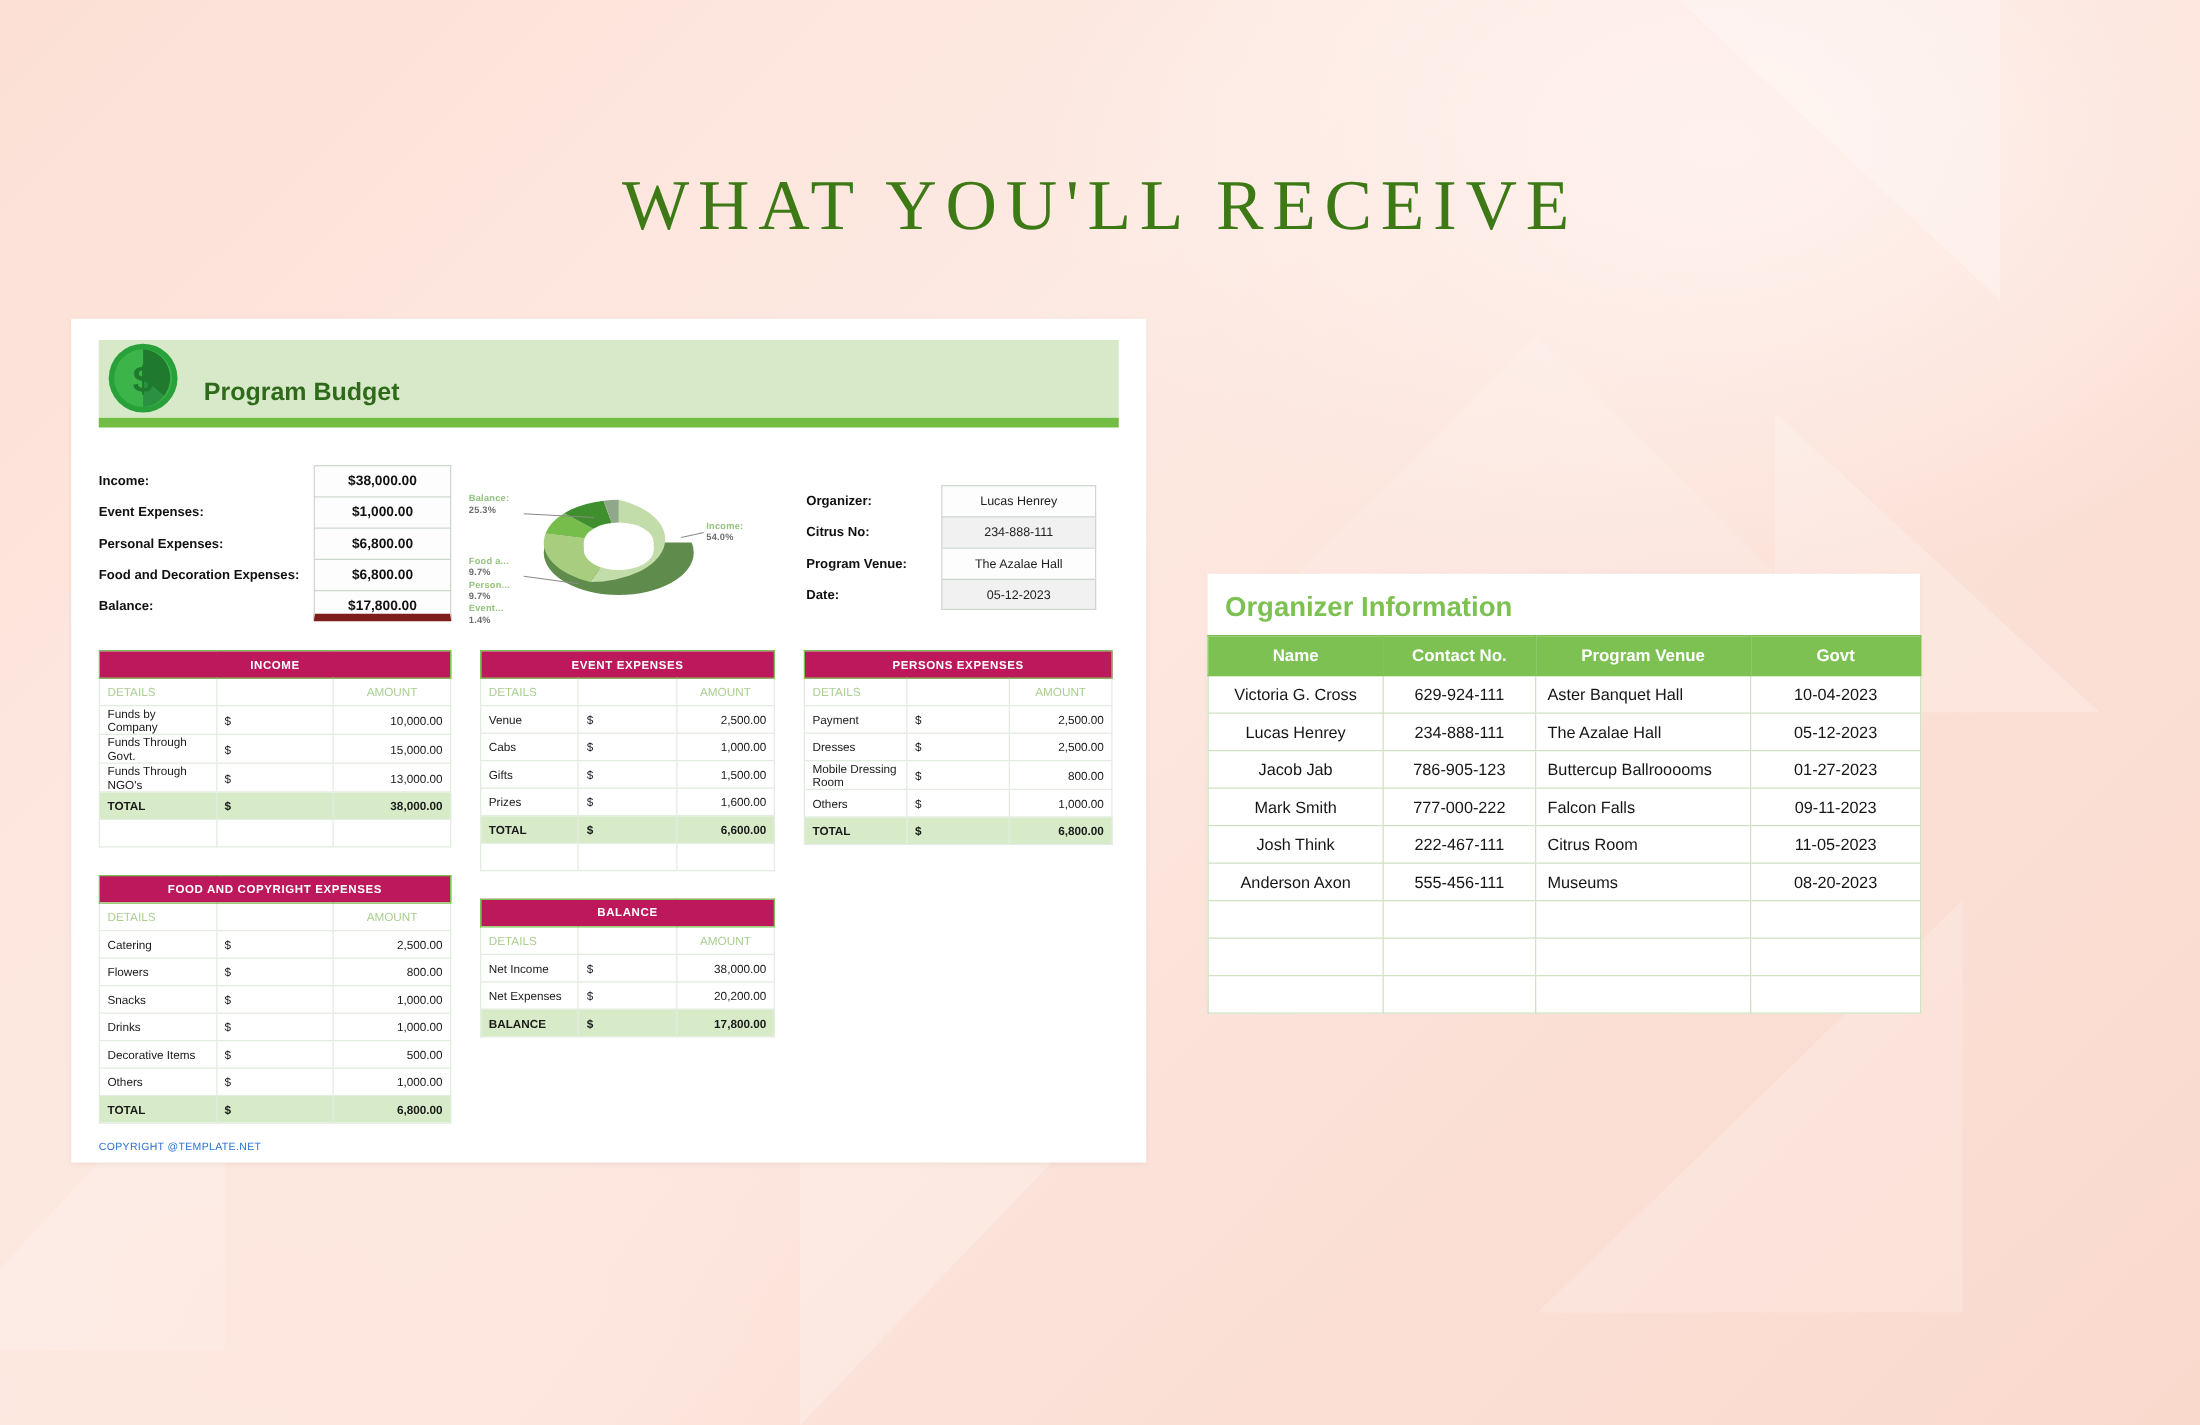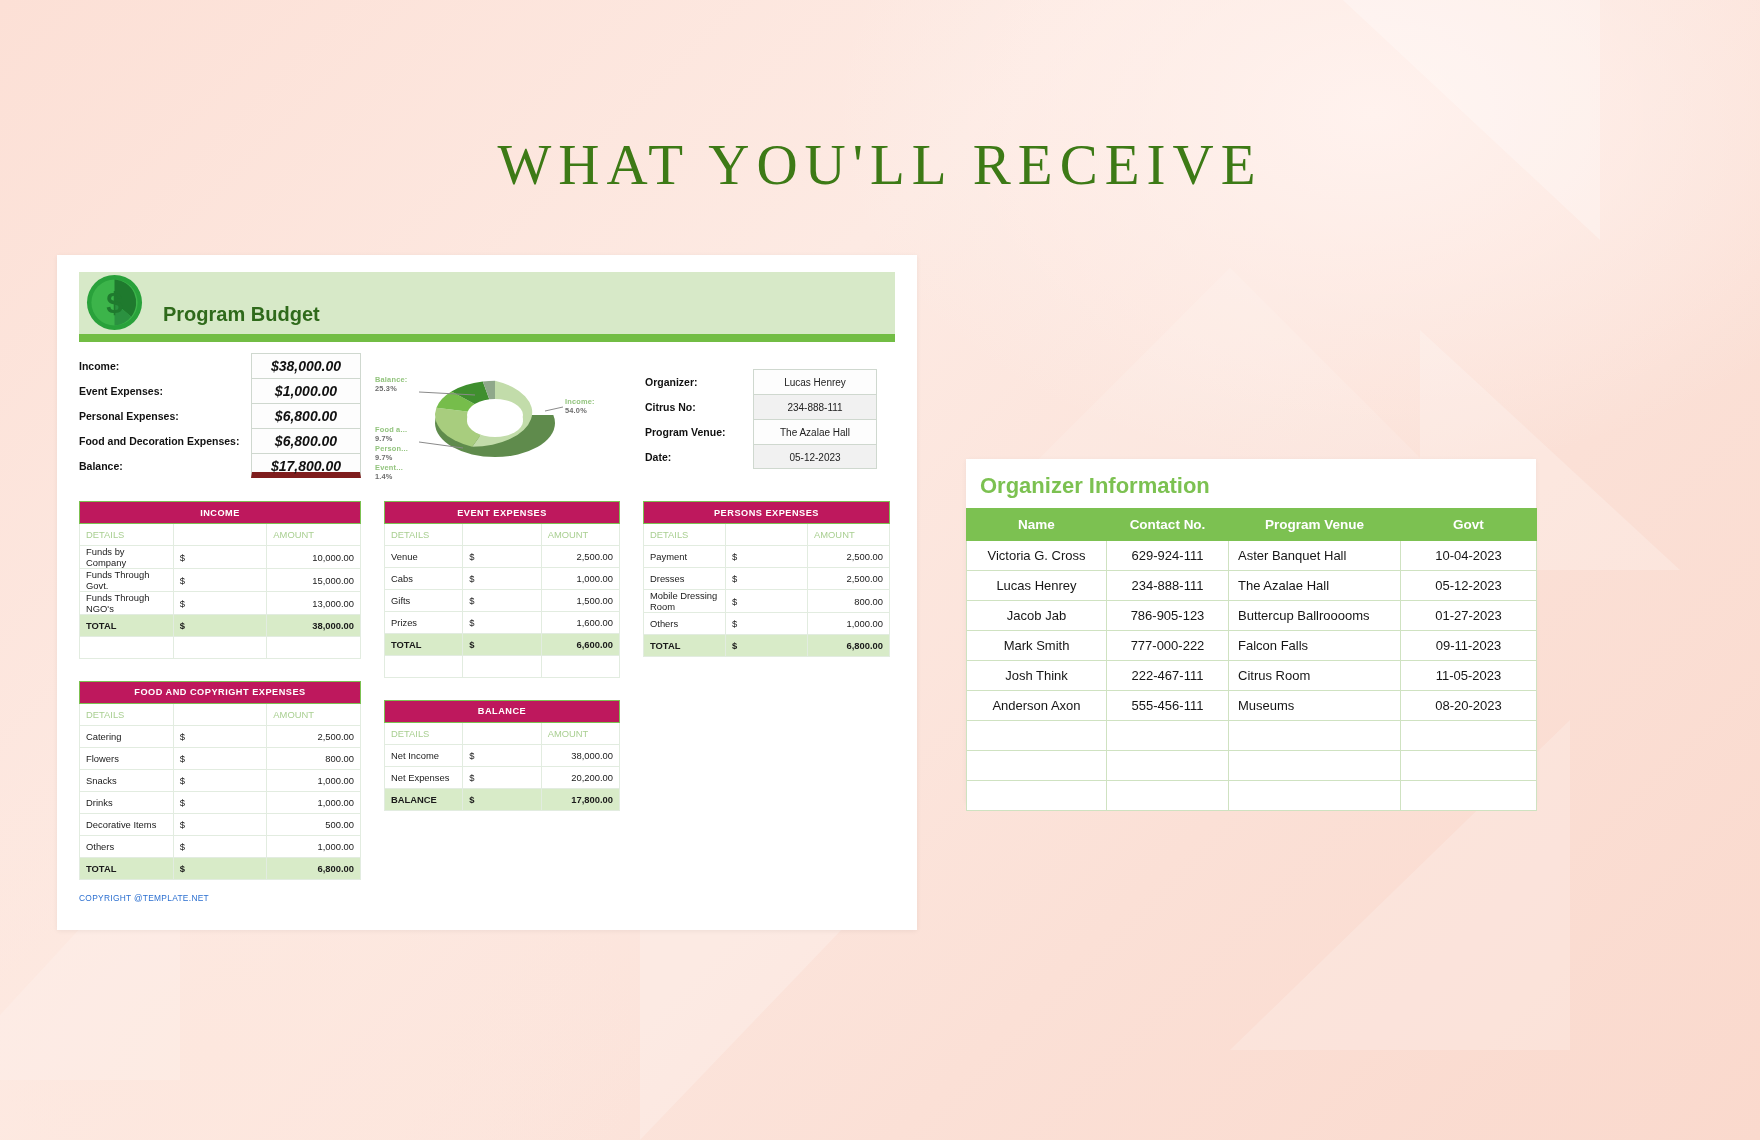--- a/index.html
+++ b/index.html
@@ -55,28 +55,28 @@
     position: absolute; left: 84px; top: 0; height: 62px;
     display: flex; align-items: flex-end; padding-bottom: 8px;
     font-size: 20px; font-weight: bold; color: #2f6a1b;
   }
   .coin-icon {
     position: absolute; left: 6px; top: 1px;
     width: 59px; height: 59px;
   }
 
   
-  .summary-row { display: flex; margin-top: 11px; }
+  .summary-row { display: flex; margin-top: 30px; }
   .sum-left { width: 282px; }
   .sum-line { display: flex; align-items: center; height: 25px; }
   .sum-label { width: 172px; font-size: 10.5px; font-weight: bold; color: #111; }
   .sum-val {
     width: 110px; height: 25px; line-height: 25px;
-    text-align: center; font-size: 14px; font-weight: bold; color: #111;
-    border: 1px solid #cfd8cf; border-bottom: none; background: #fdfdfd; font-style: italic;
+    text-align: center; font-size: 11px; font-weight: bold; color: #111;
+    border: 1px solid #cfd8cf; border-bottom: none; background: #fdfdfd;
   }
   .sum-line:last-child .sum-val { border-bottom: 6px solid #7f1d1d; }
 
   
   .chart-block { position: relative; width: 250px; height: 128px; margin-left: 6px; }
   .cb-lbl {
     position: absolute; font-size: 7.4px; font-weight: bold; letter-spacing: .2px;
     line-height: 1.22; white-space: nowrap;
   }
   .cb-lbl .k { color: #92c47d; display: block; }
@@ -112,21 +112,21 @@
   table.bt .sub td {
     font-size: 9.4px; color: #a9cf91; font-weight: normal; height: 22px;
     border: 1px solid #e2ece0; background: #fff;
   }
   table.bt td { font-size: 9.4px; color: #1a1a1a; height: 22px;
     border: 1px solid #e2ece0; background: #fff; padding: 0 6px; }
   td.d { text-align: left; }
   td.cur { text-align: left; width: 22px; padding-left: 6px; }
   td.amt { text-align: right; padding-right: 8px; }
   tr.total td { background: #d8ebc8; font-weight: bold; }
-  tr.sub td.amt { text-align: left; }
+  tr.sub td.amt { text-align: center; }
   .spacer-row td { border: none !important; background: transparent !important; height: 12px; }
 
   .copyright {
     position: absolute; left: 0; bottom: -2px;
     font-size: 8.4px; color: #2b6fd0; letter-spacing: .3px;
   }
 
   
   #org-card {
     position: absolute; left: 966px; top: 459px;

